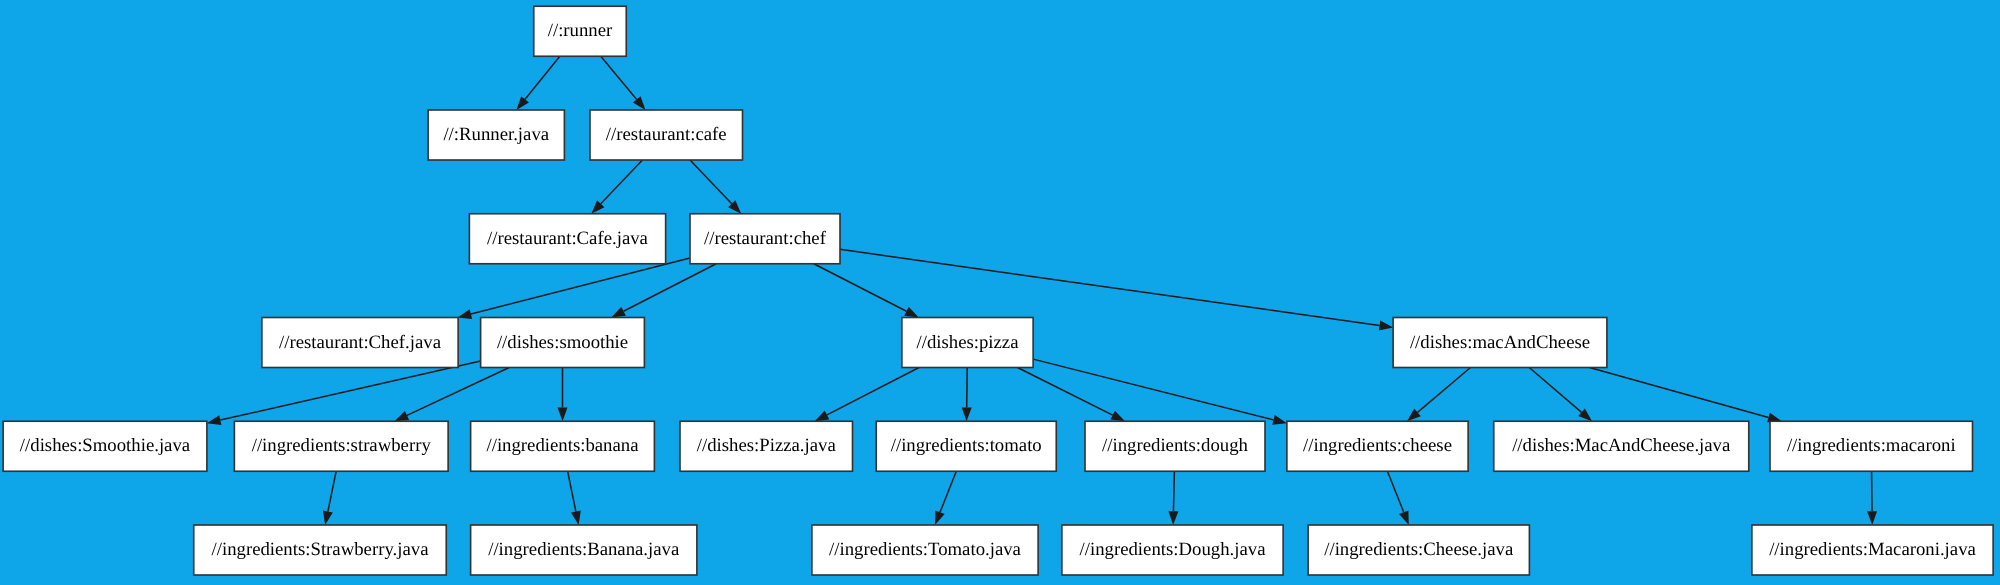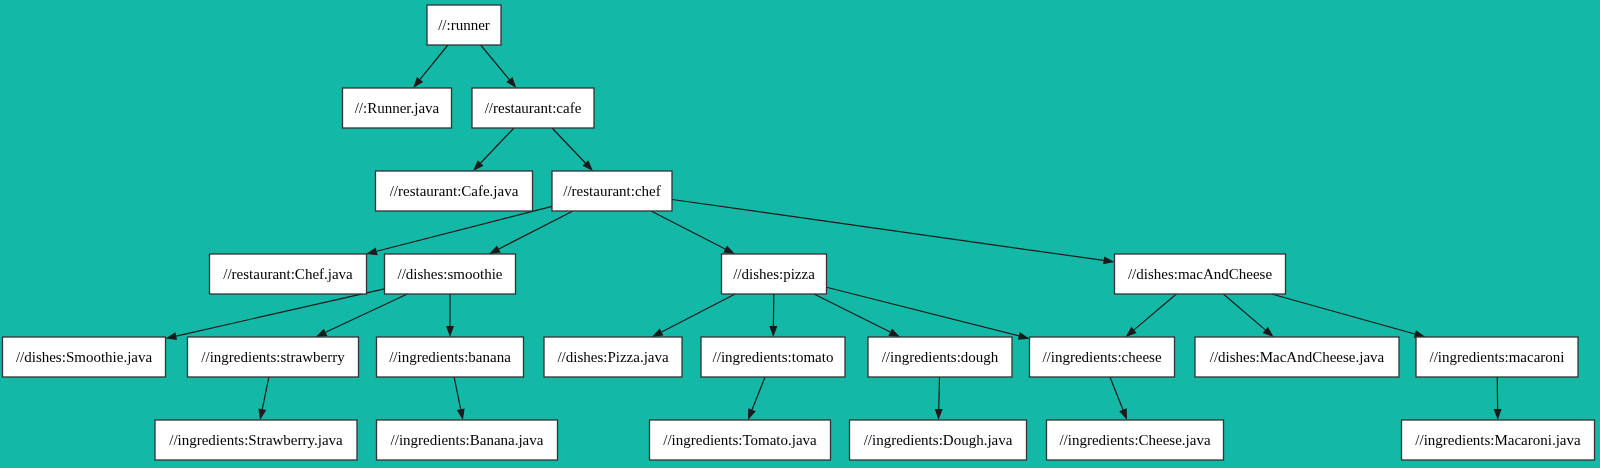--- a/index.html
+++ b/index.html
@@ -4,21 +4,21 @@
 <style>
   html, body {
     margin: 0;
     padding: 0;
     background: #ffffff;
   }
   .graph-canvas {
     position: relative;
     width: 1600px;
     height: 468px;
-    background: #14b8a6;
+    background: #0ea5e9;
     overflow: hidden;
   }
   svg {
     display: block;
     width: 1600px;
     height: 468px;
   }
   .node-rect {
     fill: #ffffff;
     stroke: #333333;

